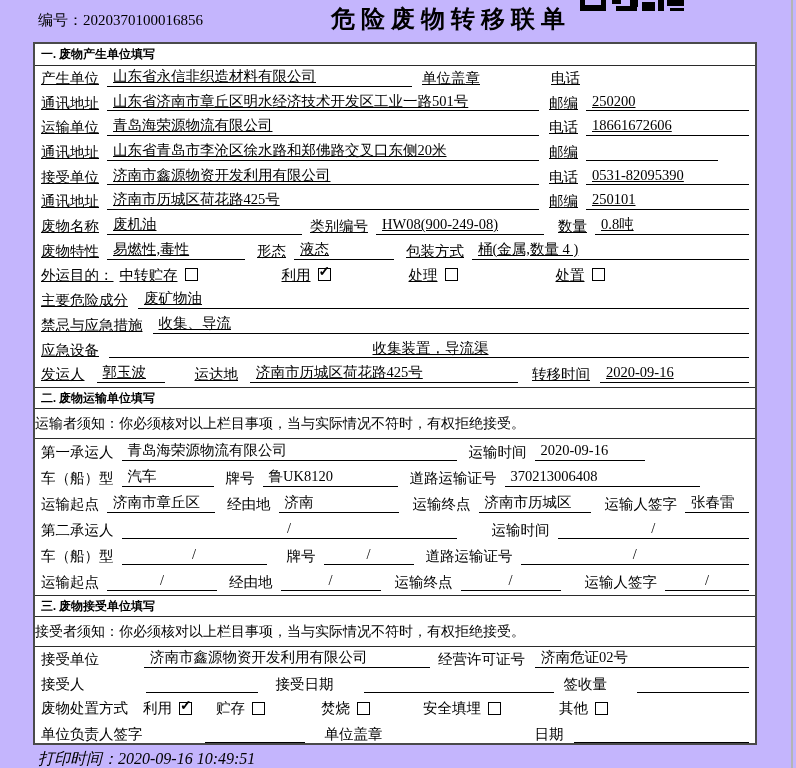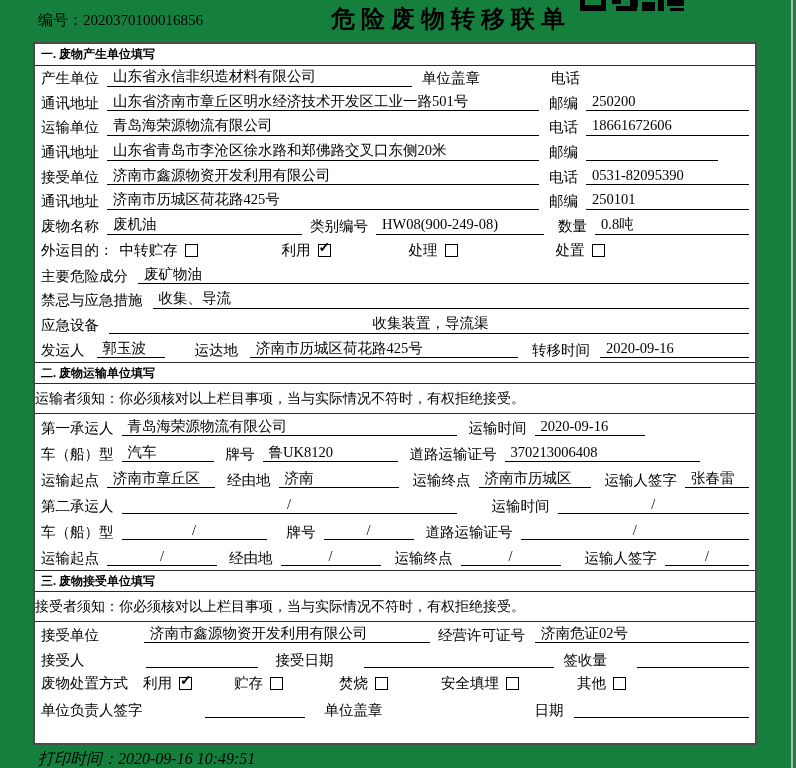--- a/index.html
+++ b/index.html
@@ -1,35 +1,35 @@
 <!DOCTYPE html>
 <html><head>
 <meta charset="utf-8">
 <style>
   * { margin:0; padding:0; box-sizing:border-box; }
   body { background:#fff; font-family:"Liberation Serif","DejaVu Serif",serif; color:#000; }
-  #page { position:relative; width:796px; height:768px; background:#15803d; overflow:hidden; }
+  #page { position:relative; width:796px; height:768px; background:#c4b5fd; overflow:hidden; }
 
   #serial { position:absolute; left:38px; top:11px; font-size:15px; }
   #title  { position:absolute; left:331px; top:3px; font-size:24px; font-weight:bold;
             letter-spacing:6px; font-family:"Liberation Sans","DejaVu Sans",sans-serif; }
   #qr     { position:absolute; left:580px; top:0; }
   #rightline { position:absolute; left:791px; top:0; width:2px; height:768px; background:#b5b5b5; }
 
   #form { position:absolute; left:33px; top:42px; width:724px; height:703px;
           border:2px solid #4a4a4a; background:#fff; display:flex; flex-direction:column; }
 
   .sec  { font-weight:bold; font-size:12px; height:22px; line-height:20px;
           padding-left:6px; border-bottom:1.5px solid #2b2b2b; flex:none; }
   .sec.bt { border-top:1.5px solid #2b2b2b; }
   .note { font-size:14px; height:30px; line-height:29px; 
           border-bottom:1.5px solid #2b2b2b; flex:none; }
 
   .row  { display:flex; align-items:flex-end; padding:0 6px 4px 6px; font-size:14.5px; flex:none; }
-  .r1 { height:24.7px; }
+  .r1 { height:24.7px;text-decoration:underline; }
   .r2 { height:26px; }
   .r3 { height:25px; }
   .row.cbrow { align-items:center; padding-bottom:2px; }
 
   .lbl { white-space:nowrap; line-height:1.15; }
   .val { border-bottom:1px solid #000; padding:0 3px 1px 6px; white-space:nowrap;
          overflow:hidden; line-height:1.15; }
   .val.fill { flex:1; }
   .val.ctr { text-align:center; padding-left:3px; }
 
@@ -109,20 +109,28 @@
 
     <div class="row r1">
       <span class="lbl">废物名称</span>
       <span class="val" style="width:195px; margin-left:8px;">废机油</span>
       <span class="lbl" style="margin-left:8px;">类别编号</span>
       <span class="val" style="width:168px; margin-left:8px;">HW08(900-249-08)</span>
       <span class="lbl" style="margin-left:14px;">数量</span>
       <span class="val fill" style="margin-left:8px;">0.8吨</span>
     </div>
 
+    <div class="row r1">
+      <span class="lbl">废物特性</span>
+      <span class="val" style="width:138px; margin-left:8px;">易燃性,毒性</span>
+      <span class="lbl" style="margin-left:12px;">形态</span>
+      <span class="val" style="width:100px; margin-left:8px;">液态</span>
+      <span class="lbl" style="margin-left:12px;">包装方式</span>
+      <span class="val fill" style="margin-left:8px;">桶(金属,数量 4 )</span>
+    </div>
 
     <div class="row r1 cbrow">
       <span class="lbl">外运目的：</span>
       <span class="opt" style="margin-left:6px;">
         <span class="lbl">中转贮存</span>
         <span class="cb"></span>
       </span>
       <span class="opt" style="margin-left:84px;">
         <span class="lbl">利用</span>
         <span class="cb checked"></span>
@@ -236,21 +244,21 @@
       <span class="lbl" style="margin-left:10px;">签收量</span>
       <span class="val fill" style="margin-left:30px;"></span>
     </div>
 
     <div class="row r3 cbrow">
       <span class="lbl">废物处置方式</span>
       <span class="opt" style="margin-left:15px;">
         <span class="lbl">利用</span>
         <span class="cb checked"></span>
       </span>
-      <span class="opt" style="margin-left:42px;">
+      <span class="opt" style="margin-left:24px;">
         <span class="lbl">贮存</span>
         <span class="cb"></span>
       </span>
       <span class="opt" style="margin-left:56px;">
         <span class="lbl">焚烧</span>
         <span class="cb"></span>
       </span>
       <span class="opt" style="margin-left:53px;">
         <span class="lbl">安全填埋</span>
         <span class="cb"></span>

